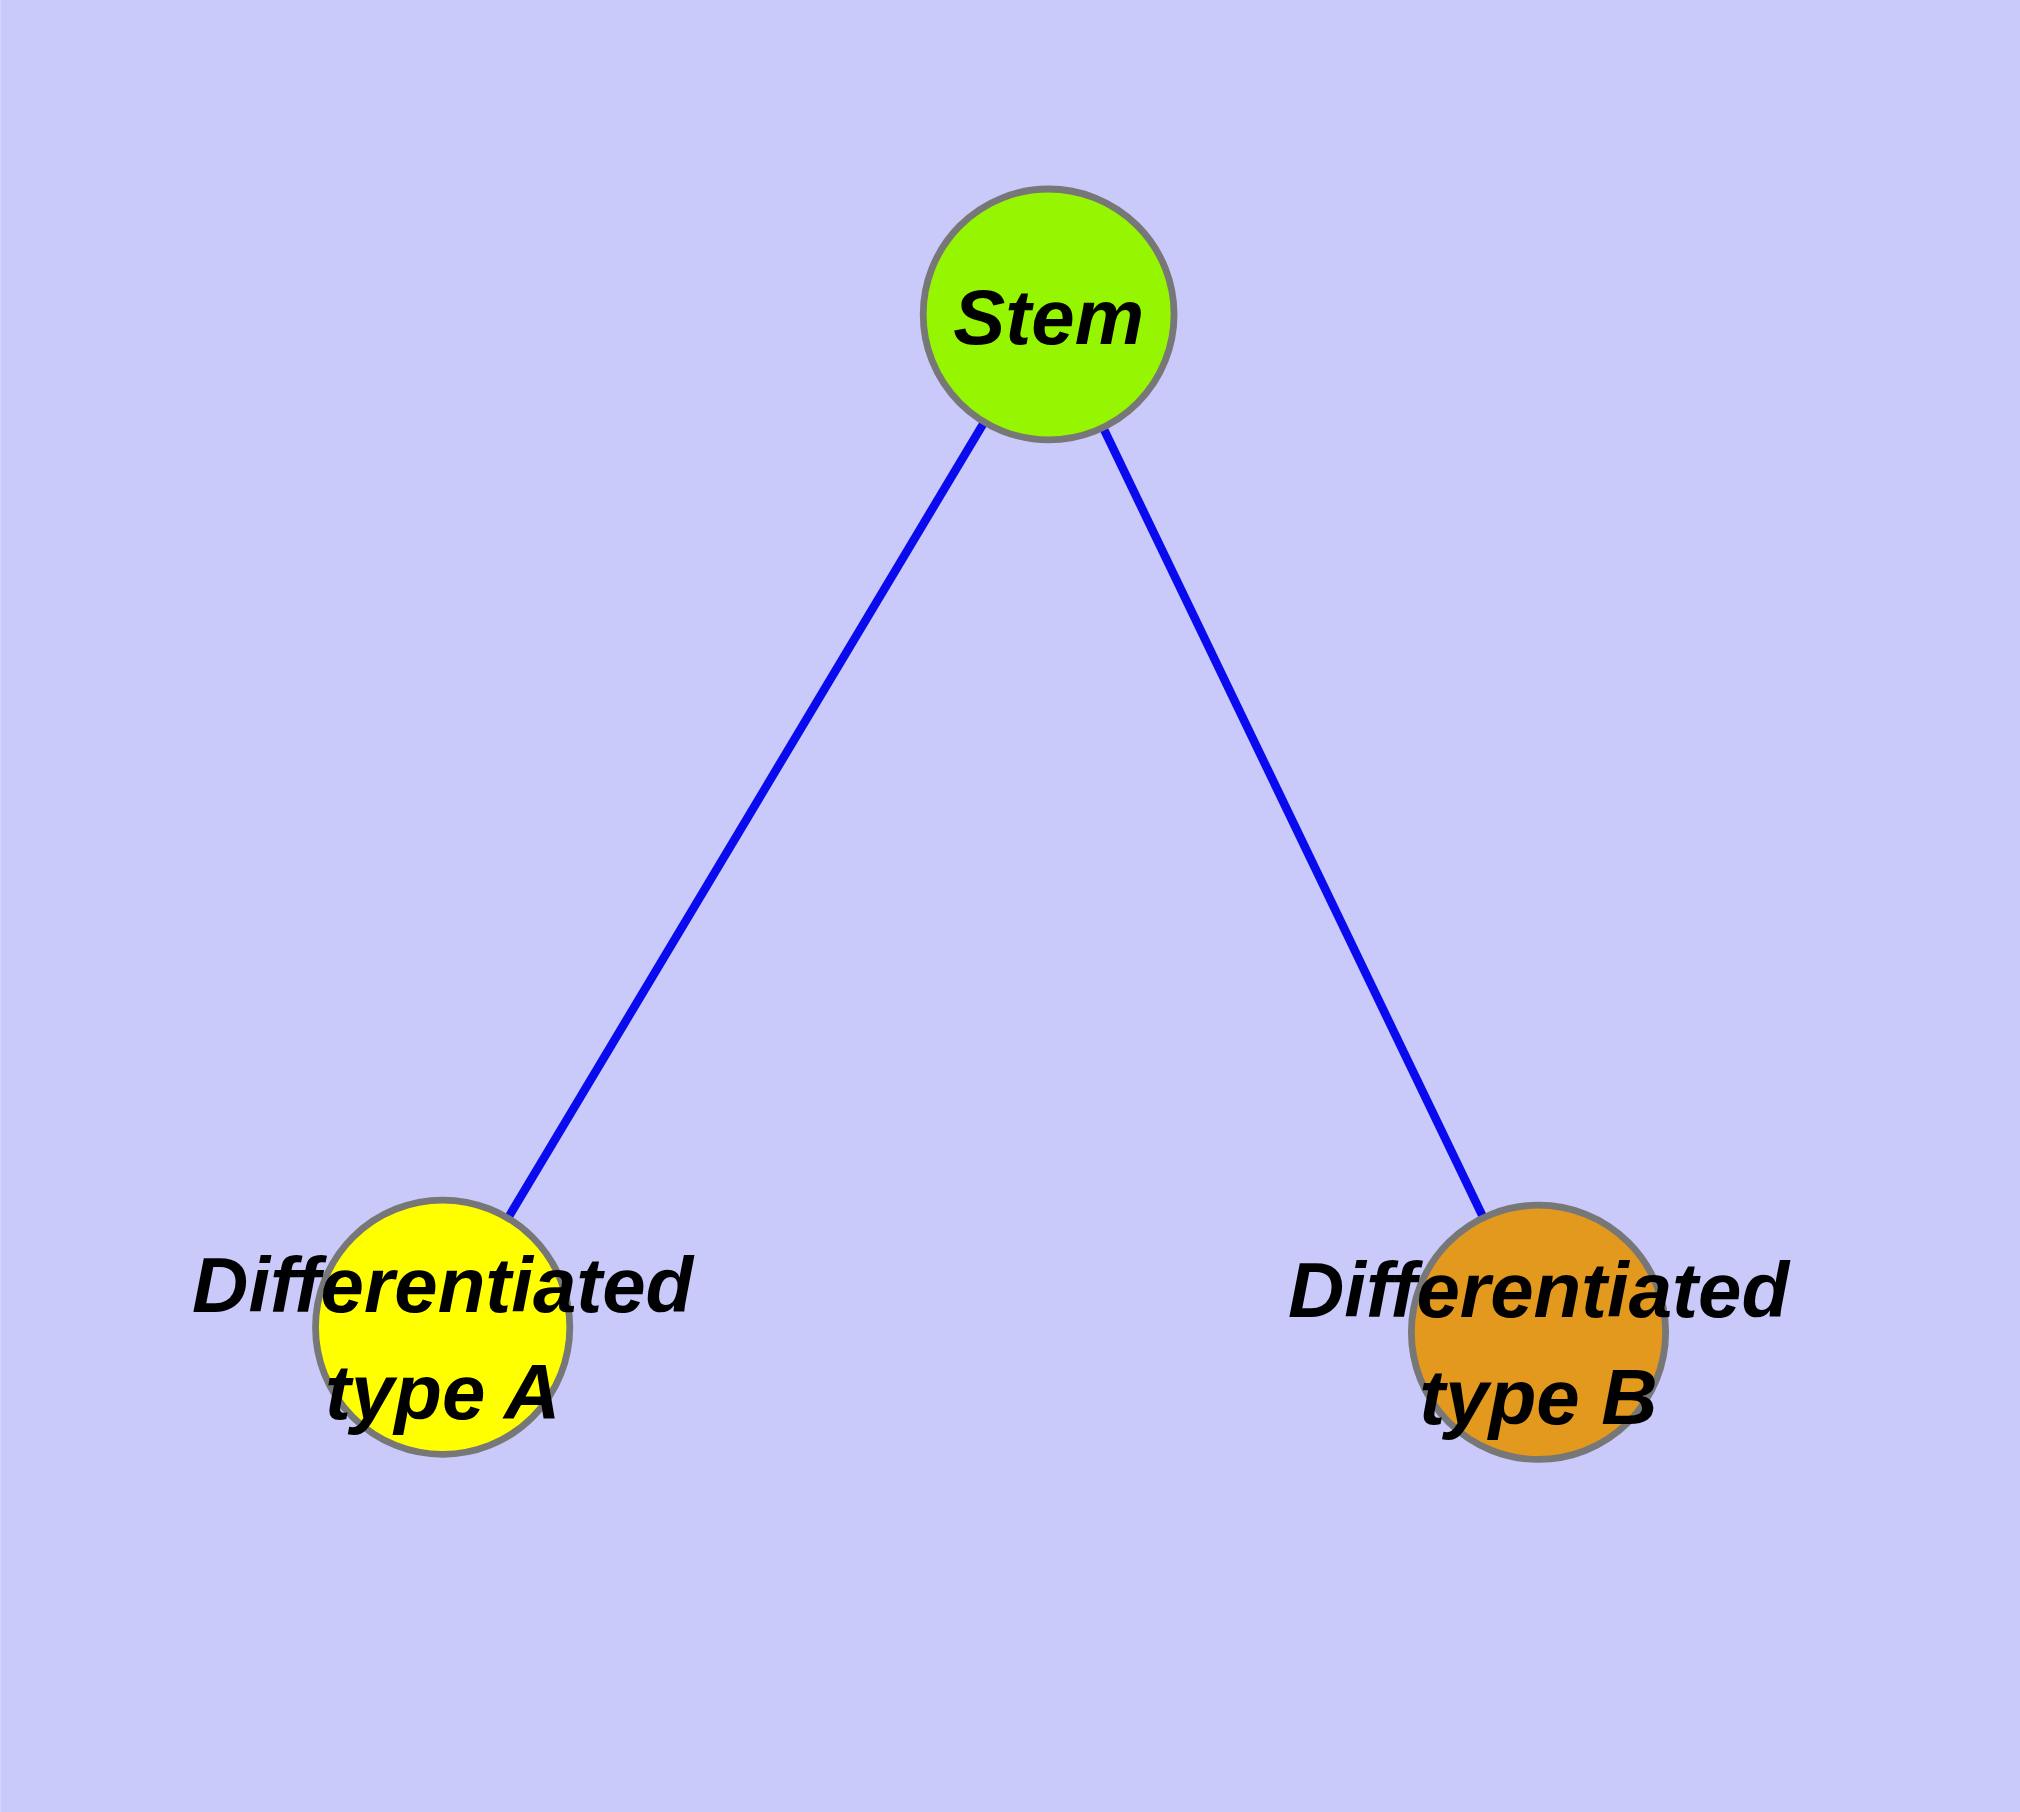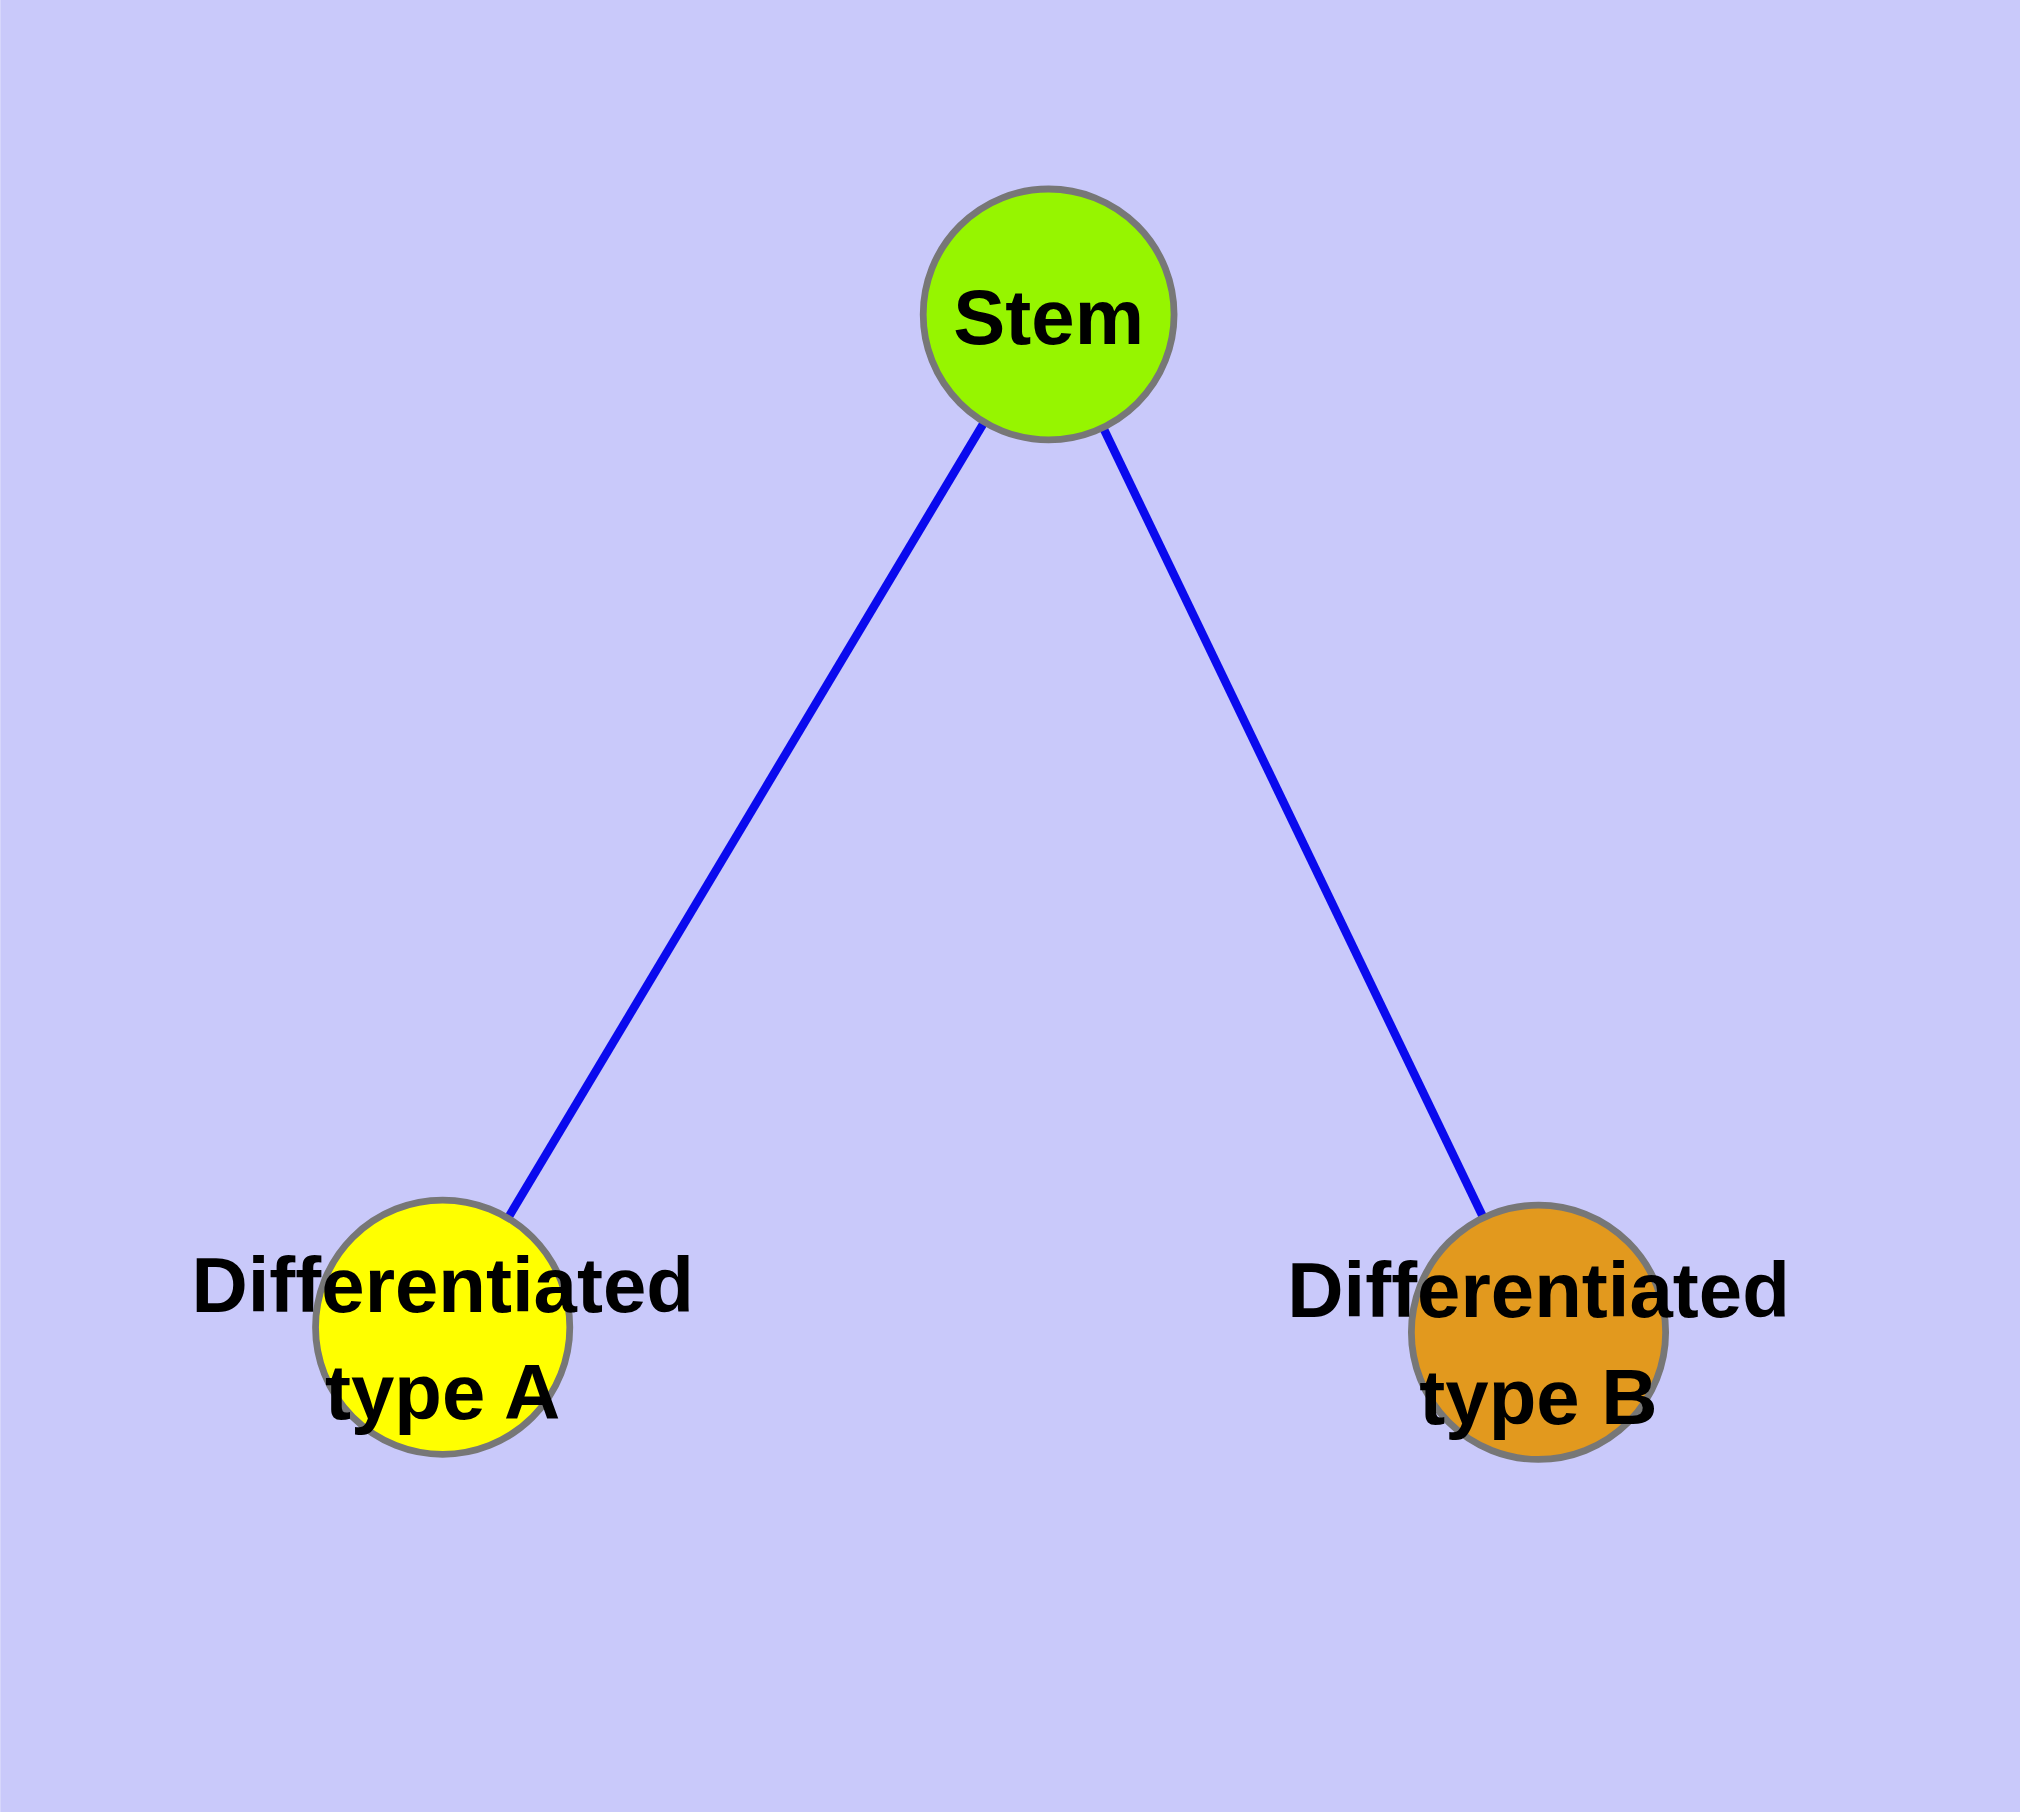--- a/index.html
+++ b/index.html
@@ -7,20 +7,21 @@
     padding: 0;
     width: 2021px;
     height: 1812px;
     overflow: hidden;
     font-family: "Liberation Sans", sans-serif;
   }
   .figure-wrap {
     position: relative;
     width: 2021px;
     height: 1812px;
+    font-style: italic;
   }
   svg.diagram {
     display: block;
     width: 2021px;
     height: 1812px;
   }
   .edge {
     stroke-width: 10;
     fill: none;
   }

